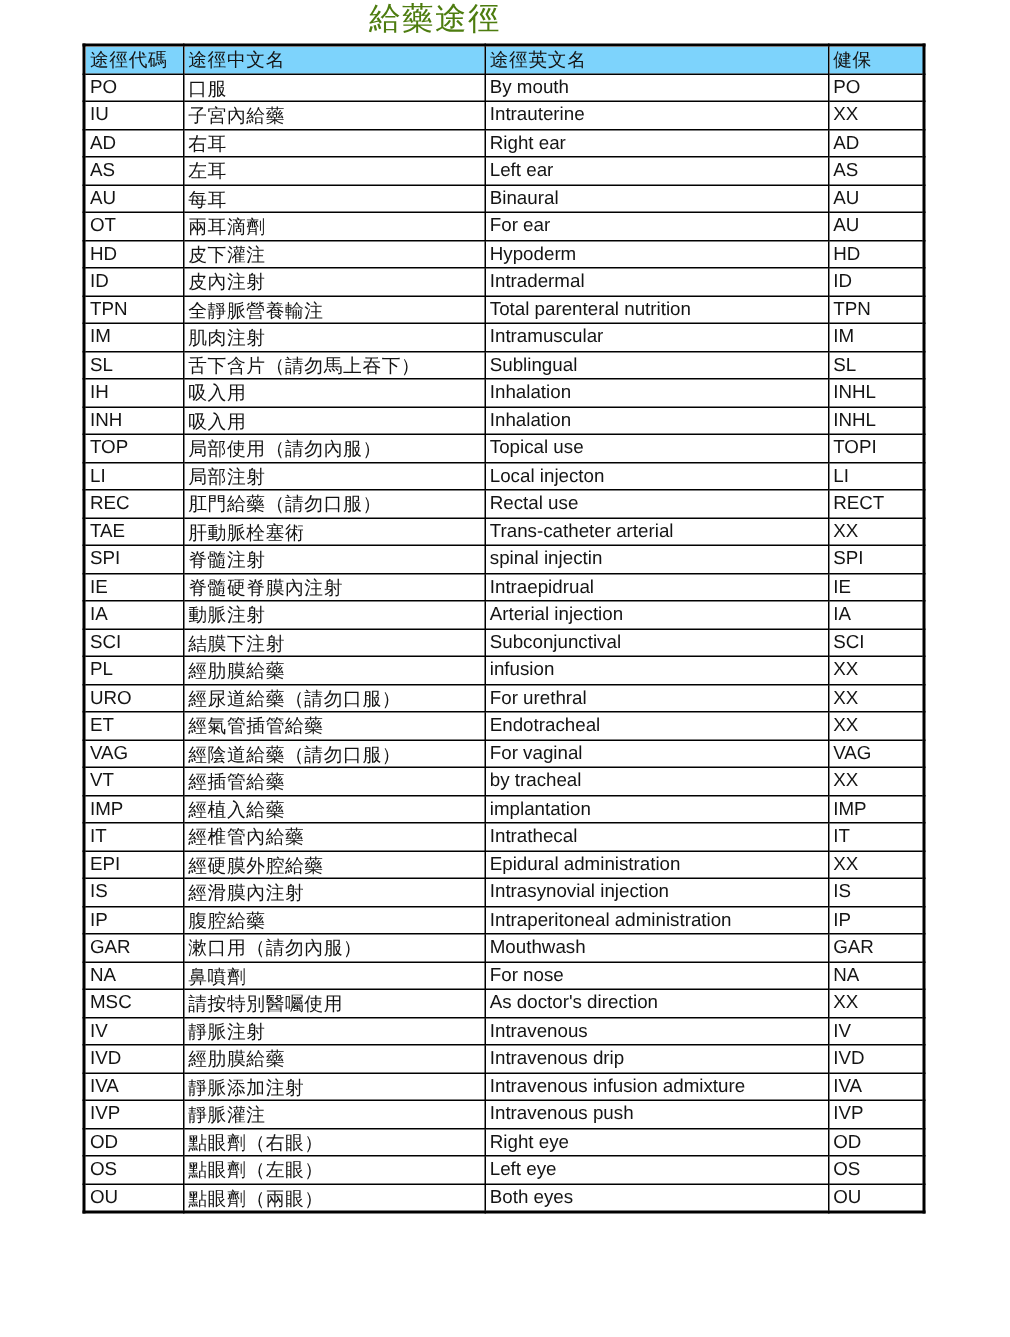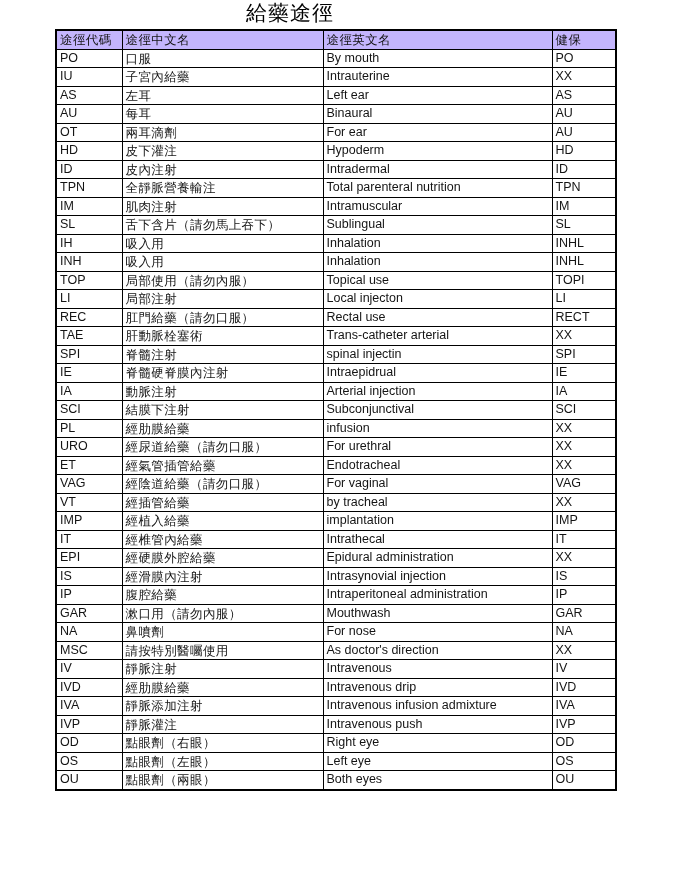--- a/index.html
+++ b/index.html
@@ -26,21 +26,21 @@
 
   .page-title {
     position: absolute;
     left: 0;
     top: 1px;
     width: 580px;
     text-align: center;
     font-size: 21px;
     line-height: 24px;
     letter-spacing: 1px;
-    color: #000000;
+    color: #4d7c0f;
     font-weight: 400;
     white-space: nowrap;
   }
 
   .table-wrap {
     position: absolute;
     left: 55px;
     top: 29px;
     width: 560px;
   }
@@ -68,21 +68,21 @@
     font-weight: 400;
     text-align: left;
     vertical-align: middle;
     white-space: nowrap;
     overflow: hidden;
     color: #141414;
   }
 
   table.routes thead th {
     font-weight: 400;
-    background: #c4b5fd;
+    background: #7dd3fc;
   }
 
   td.cell-zh, th.cell-zh,
   td.cell-nhi-head {
     font-family: "DejaVu Sans", "Liberation Sans", sans-serif;
     font-size: 12px;
     letter-spacing: 0.4px;
   }
 
   td.cell-code, td.cell-en, td.cell-nhi {
@@ -120,20 +120,26 @@
             <td class="cell-en">By mouth</td>
             <td class="cell-nhi">PO</td>
           </tr>
           <tr>
             <td class="cell-code">IU</td>
             <td class="cell-zh">子宮內給藥</td>
             <td class="cell-en">Intrauterine</td>
             <td class="cell-nhi">XX</td>
           </tr>
           <tr>
+            <td class="cell-code">AD</td>
+            <td class="cell-zh">右耳</td>
+            <td class="cell-en">Right ear</td>
+            <td class="cell-nhi">AD</td>
+          </tr>
+          <tr>
             <td class="cell-code">AS</td>
             <td class="cell-zh">左耳</td>
             <td class="cell-en">Left ear</td>
             <td class="cell-nhi">AS</td>
           </tr>
           <tr>
             <td class="cell-code">AU</td>
             <td class="cell-zh">每耳</td>
             <td class="cell-en">Binaural</td>
             <td class="cell-nhi">AU</td>

